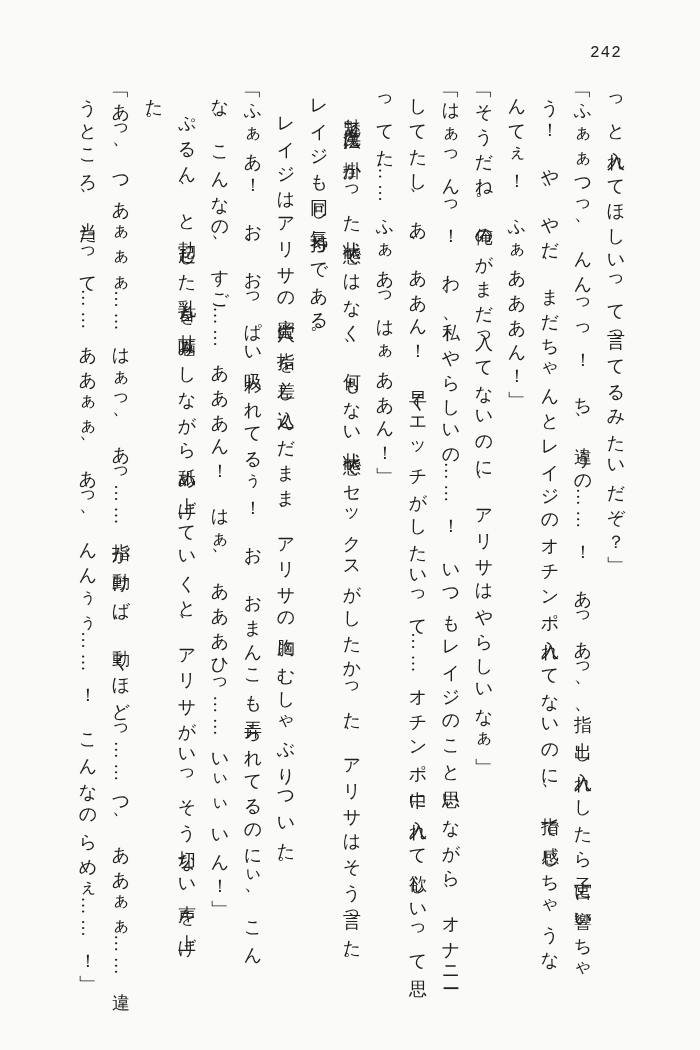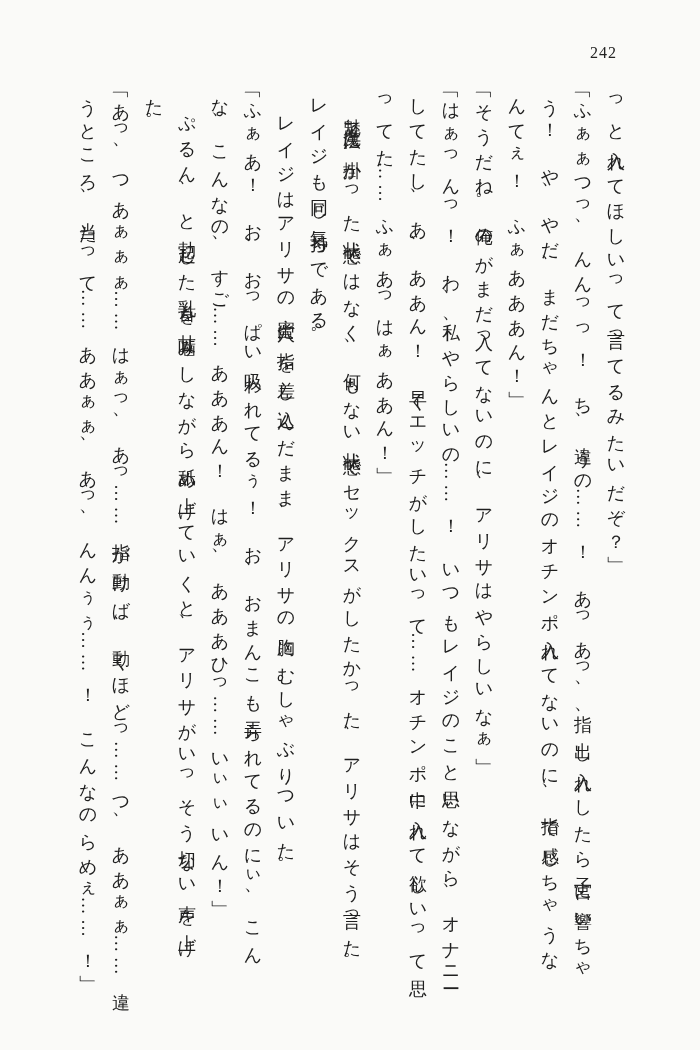--- a/index.html
+++ b/index.html
@@ -16,21 +16,21 @@
   .page {
     position: absolute;
     inset: 0;
     background: #fafaf8;
   }
   .page-number {
     position: absolute;
     top: 44px;
     left: 590px;
     font-size: 16px;
-    font-family: Liberation Serif, serif;
+    font-family: Liberation Mono, monospace;
     color: #222;
     letter-spacing: 1px;
   }
   .text-block {
     position: absolute;
     top: 86px;
     left: 60px;
     width: 572px;
     height: 900px;
     writing-mode: vertical-rl;

